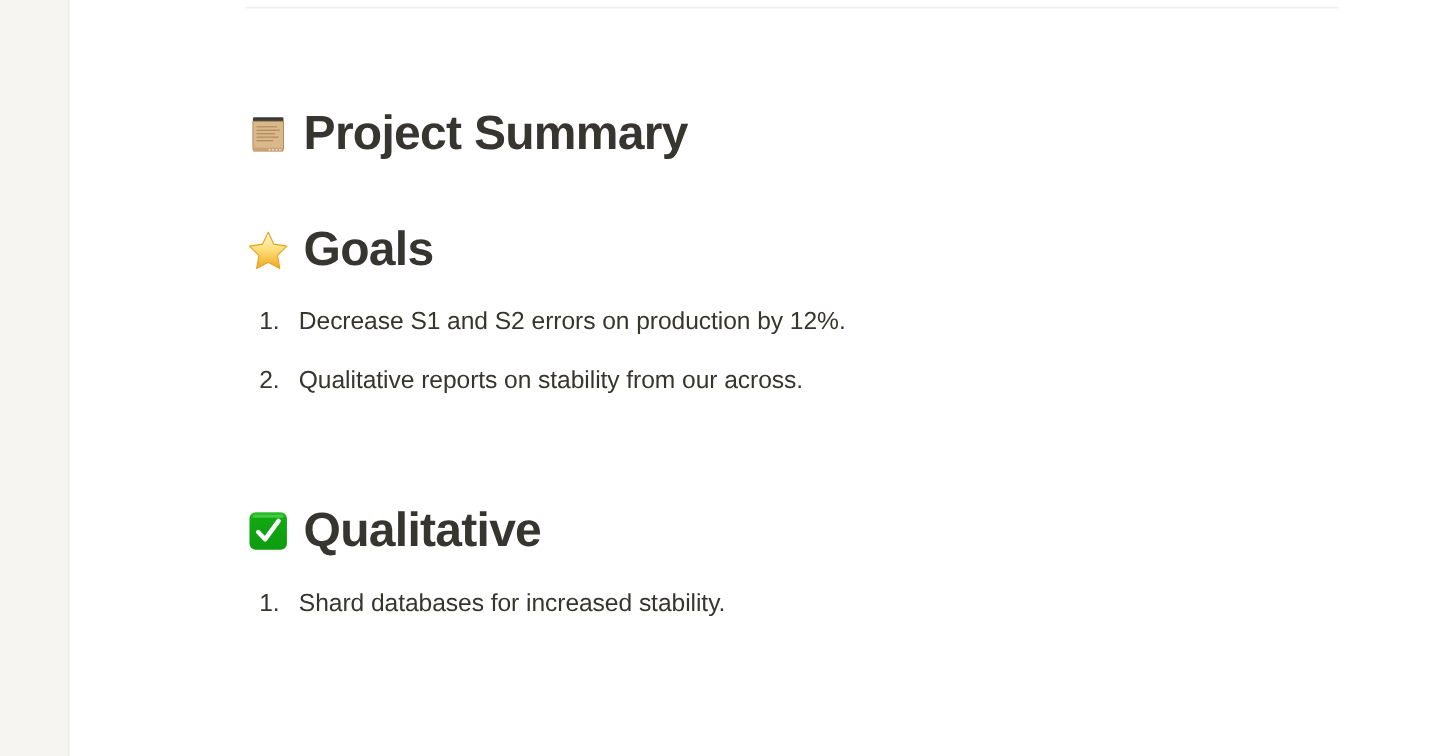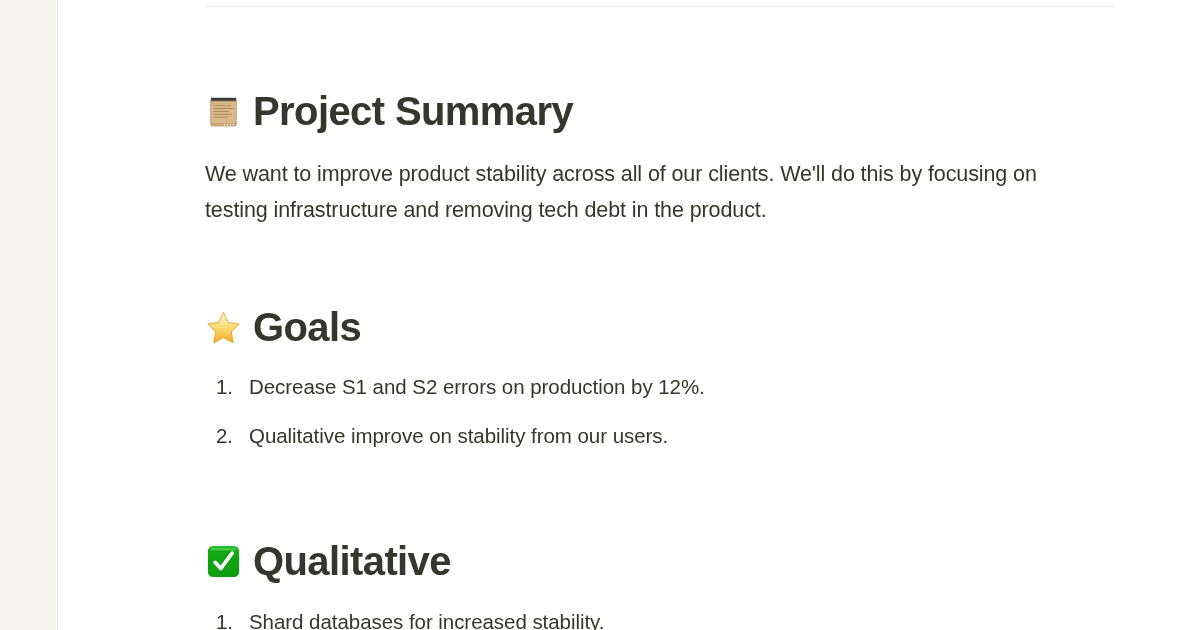--- a/index.html
+++ b/index.html
@@ -80,21 +80,21 @@
   .heading .emoji {
     font-size: 36px;
     line-height: 1;
     margin-right: 11px;
     display: inline-flex;
     align-items: center;
     flex: 0 0 auto;
   }
 
   .h-summary { margin-top: 82px; }
-  .h-goals   { margin-top: 76px; }
+  .h-goals   { margin-top: 50px; }
   .h-objectives { margin-top: 88px; }
 
   
   .emoji svg { display: block; }
 
   
   .paragraph {
     margin-top: 21px;
     color: #37352f;
     font-size: 21.5px;
@@ -165,21 +165,20 @@
                 <circle cx="34" cy="55" r="1.2"></circle>
                 <circle cx="39" cy="55" r="1.2"></circle>
                 <circle cx="44" cy="55" r="1.2"></circle>
                 <circle cx="49" cy="55" r="1.2"></circle>
               </g>
             </svg>
           </span>
           <span>Project Summary</span>
         </div>
 
-        <p class="paragraph">We want to improve product stability across all of our clients. We'll do this by focusing on testing infrastructure and removing tech debt in the product.</p>
 
         <div class="heading h-goals">
           <span class="emoji">
             <svg width="37" height="37" viewBox="0 0 64 64" aria-hidden="true">
               <defs>
                 <linearGradient id="starGrad" x1="0" y1="0" x2="0" y2="1">
                   <stop offset="0%" stop-color="#FFF7D6"></stop>
                   <stop offset="48%" stop-color="#FCDE7A"></stop>
                   <stop offset="100%" stop-color="#F2A81F"></stop>
                 </linearGradient>
@@ -190,21 +189,21 @@
           <span>Goals</span>
         </div>
 
         <ol class="olist goals-list">
           <li class="list-item">
             <span class="marker">1.</span>
             <span class="item-text">Decrease S1 and S2 errors on production by 12%.</span>
           </li>
           <li class="list-item">
             <span class="marker">2.</span>
-            <span class="item-text">Qualitative improve on stability from our users.</span>
+            <span class="item-text">Qualitative reports on stability from our across.</span>
           </li>
         </ol>
 
         <div class="heading h-objectives">
           <span class="emoji">
             <svg width="37" height="37" viewBox="0 0 64 64" aria-hidden="true">
               <defs>
                 <linearGradient id="chkGrad" x1="0" y1="0" x2="0" y2="1">
                   <stop offset="0%" stop-color="#2FC12F"></stop>
                   <stop offset="16%" stop-color="#12A813"></stop>

